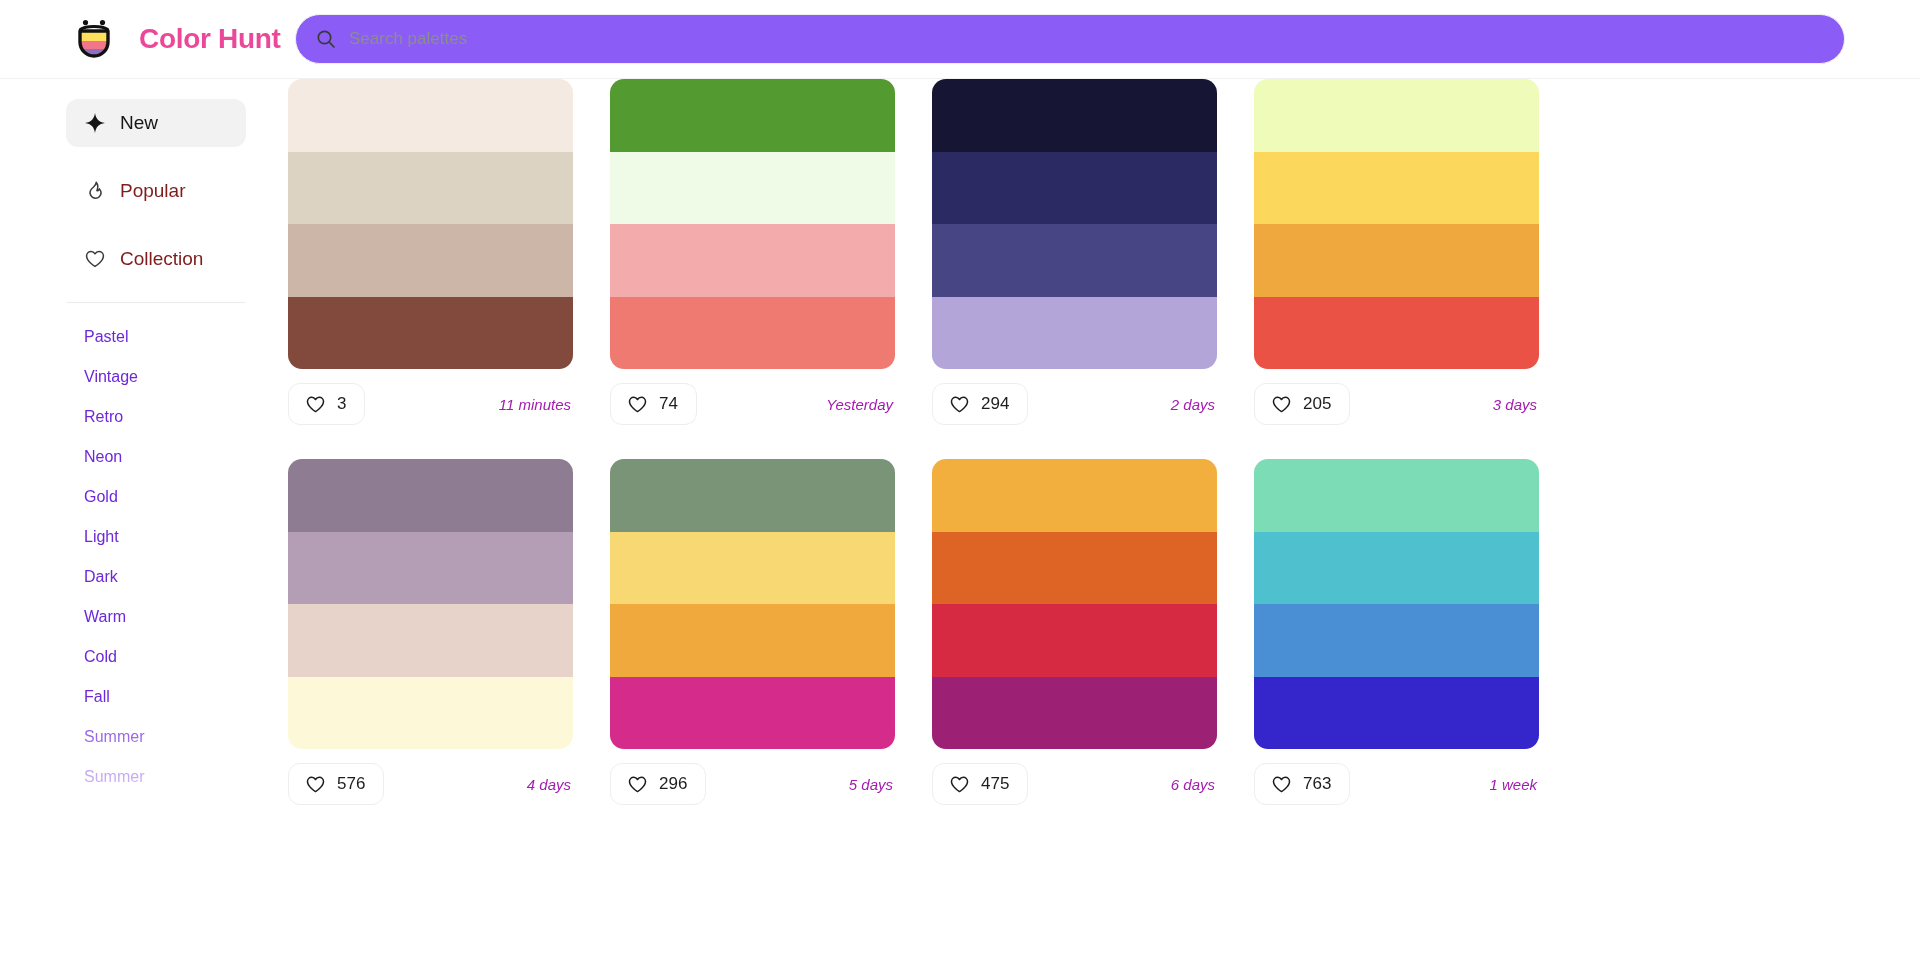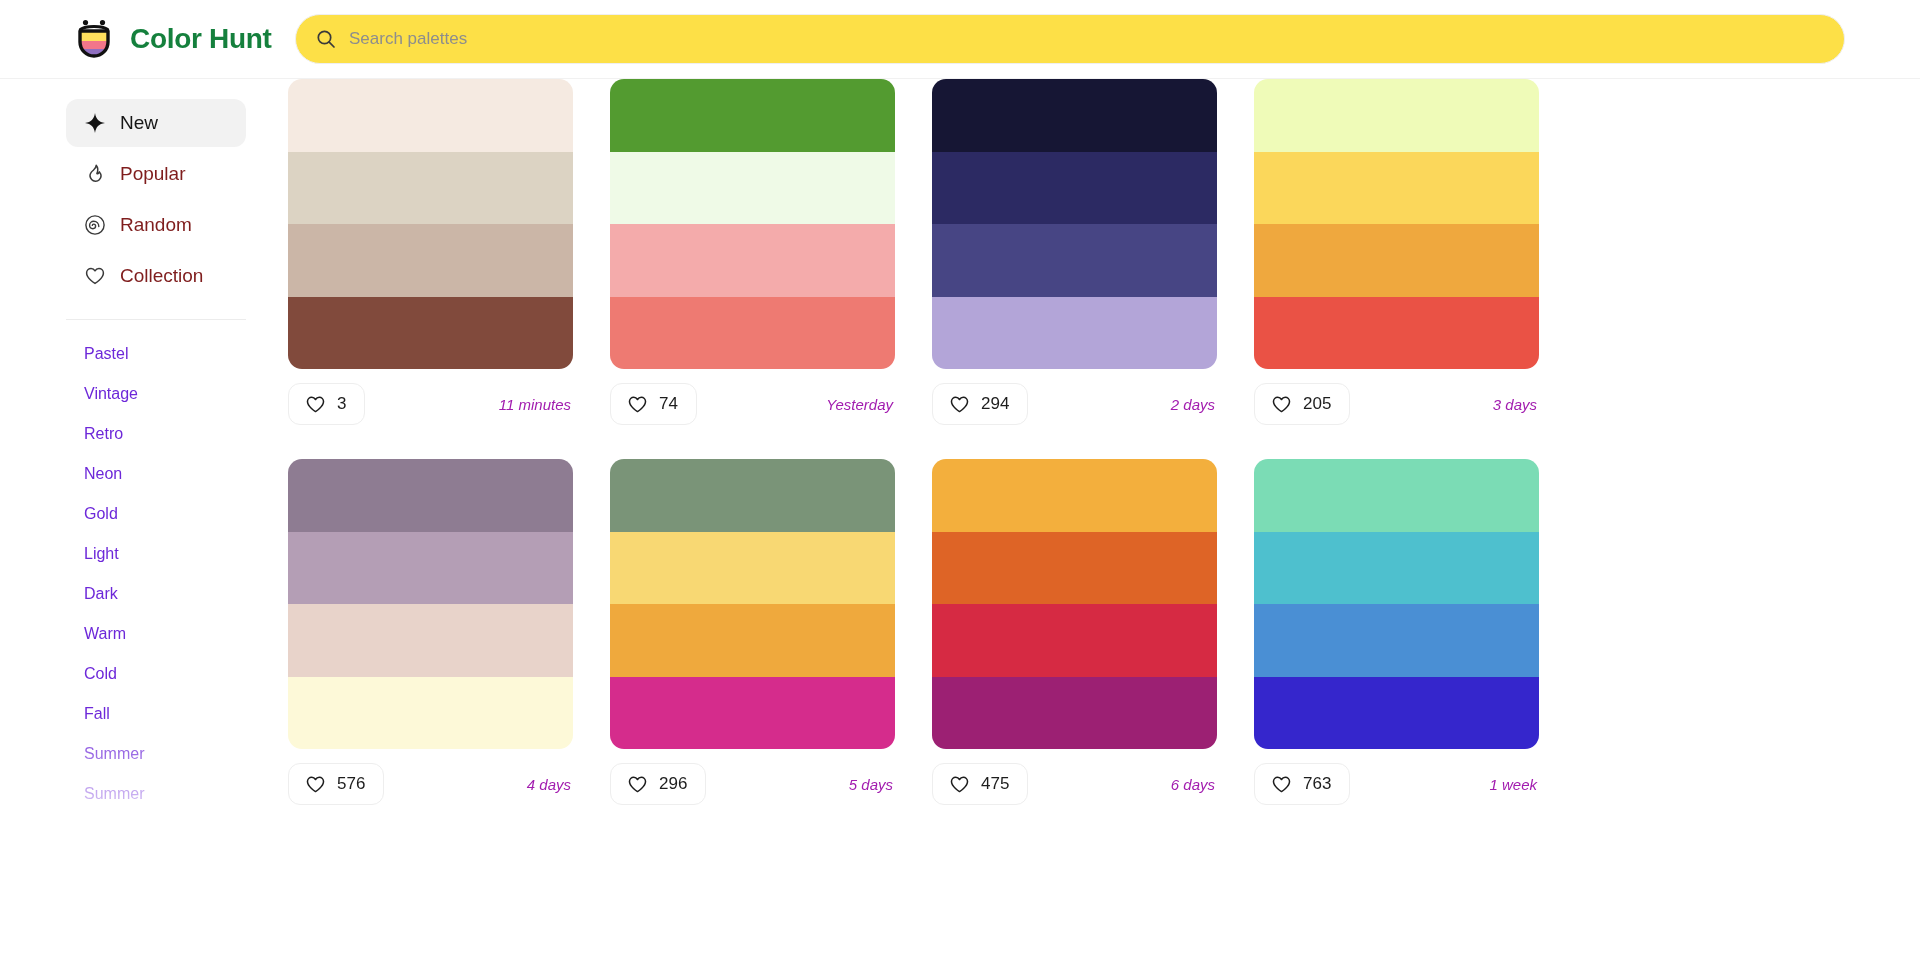--- a/index.html
+++ b/index.html
@@ -20,29 +20,29 @@
     border-bottom: 1px solid #f1f1f1;
     z-index: 5;
   }
   .brand {
     display: flex; align-items: center; gap: 14px;
     width: 285px; padding-left: 72px;
     flex-shrink: 0;
   }
   .logo-mark { width: 44px; height: 44px; display: block; }
   .brand-name {
-    font-size: 28px; font-weight: bold; color: #15803d;
-    letter-spacing: -0.3px; white-space: nowrap;
+    font-size: 28px; font-weight: bold; color: #ec4899;
+    letter-spacing: -0.3px; white-space: nowrap; margin-left: 9px;
   }
 
   .searchbar {
     position: relative;
     margin-left: 10px;
     width: 1550px; height: 50px;
-    background: #fde047;
+    background: #8b5cf6;
     border: 1px solid #efefef;
     border-radius: 25px;
     display: flex; align-items: center;
     padding: 0 20px;
     gap: 13px;
   }
   .search-icon { width: 20px; height: 20px; flex-shrink: 0; }
   .search-input {
     border: 0; outline: 0; background: transparent;
     font-family: "Liberation Sans", sans-serif;
@@ -51,21 +51,21 @@
   }
   .search-input::placeholder { color: #8d8d8d; }
 
   
   .sidebar {
     position: absolute; top: 79px; left: 0;
     width: 285px; height: 895px;
     padding-left: 66px; padding-top: 20px;
     overflow: hidden;
   }
-  .nav-list { display: flex; flex-direction: column; gap: 3px; }
+  .nav-list { display: flex; flex-direction: column; gap: 20px; }
   .nav-item {
     display: flex; align-items: center; gap: 14px;
     width: 180px; height: 48px;
     padding-left: 18px;
     border-radius: 12px;
     cursor: pointer;
   }
   .nav-item.active { background: #f2f2f2; }
   .nav-icon { width: 22px; height: 22px; flex-shrink: 0; display:block; }
   .nav-label { font-size: 19px; color: #7f1d1d; }
@@ -175,27 +175,20 @@
       <span class="nav-label">New</span>
     </div>
 
     <div class="nav-item">
       <svg class="nav-icon" viewBox="0 0 22 22">
         <path d="M12.2 2.3 C12.2 6.2 9.1 6.8 7.2 9.4 C5.6 11.6 5.8 14.4 7.6 16.4 C9.6 18.6 13.2 18.8 15.3 16.7 C17.5 14.5 17.3 11.3 15.4 8.9 C14.6 10.6 13.6 11 12.9 10.6 C14.2 7.6 13.8 4.3 12.2 2.3 Z" fill="none" stroke="#3a3a3a" stroke-width="1.5" stroke-linejoin="round"></path>
       </svg>
       <span class="nav-label">Popular</span>
     </div>
 
-    <div class="nav-item">
-      <svg class="nav-icon" viewBox="0 0 22 22">
-        <circle cx="11" cy="11" r="9.1" fill="none" stroke="#3a3a3a" stroke-width="1.4"></circle>
-        <path d="M14.8 12.6 C14.8 9.6 12.6 7.3 9.8 7.3 C7.4 7.3 5.6 9.1 5.6 11.3 C5.6 13.2 7.1 14.7 8.9 14.7 C10.4 14.7 11.6 13.5 11.6 12.1 C11.6 11 10.7 10.1 9.7 10.1 C8.9 10.1 8.3 10.7 8.3 11.4" fill="none" stroke="#3a3a3a" stroke-width="1.4" stroke-linecap="round"></path>
-      </svg>
-      <span class="nav-label">Random</span>
-    </div>
 
     <div class="nav-item">
       <svg class="nav-icon" viewBox="0 0 22 22">
         <path d="M11 18.4 C11 18.4 2.6 13.4 2.6 7.9 C2.6 5.3 4.6 3.4 7.1 3.4 C8.8 3.4 10.2 4.4 11 5.8 C11.8 4.4 13.2 3.4 14.9 3.4 C17.4 3.4 19.4 5.3 19.4 7.9 C19.4 13.4 11 18.4 11 18.4 Z" fill="none" stroke="#3a3a3a" stroke-width="1.5" stroke-linejoin="round"></path>
       </svg>
       <span class="nav-label">Collection</span>
     </div>
   </div>
 
   <div class="divider"></div>

